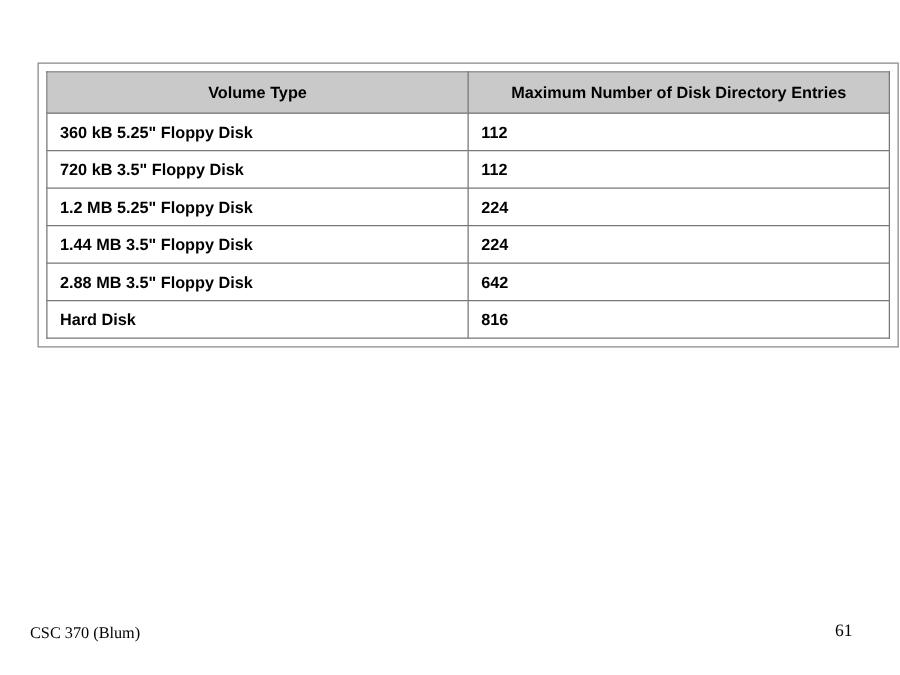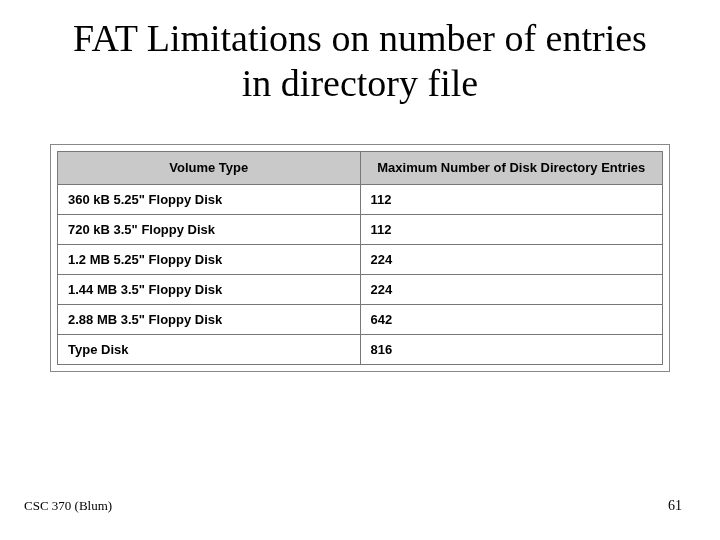--- a/index.html
+++ b/index.html
@@ -12,21 +12,21 @@
   }
   .title {
     font-size: 38px;
     text-align: center;
     font-weight: normal;
     line-height: 1.18;
     padding: 4px 40px 0 40px;
   }
   .table-wrap {
     margin: 38px auto 0 auto;
-    width: 620px;
+    width: 689px;
     border: 1px solid #888;
     padding: 6px 6px 6px 6px;
     background: #fff;
   }
   table {
     border-collapse: collapse;
     width: 100%;
     font-family: Verdana, Geneva, sans-serif;
     font-size: 13px;
   }
@@ -58,21 +58,20 @@
     right: 38px;
     bottom: 26px;
     font-size: 14px;
   }
 </style>
 </head>
 <body>
 
 <div class="slide">
 
-  <h1 class="title">FAT Limitations on number of entries in directory file</h1>
 
   <div class="table-wrap">
     <table>
       <colgroup>
           <col class="c1">
           <col class="c2">
         </colgroup>
       <thead>
         <tr>
           <th>Volume Type</th>
@@ -94,21 +93,21 @@
         </tr>
         <tr>
           <td class="vol">1.44 MB 3.5" Floppy Disk</td>
           <td class="num">224</td>
         </tr>
         <tr>
           <td class="vol">2.88 MB 3.5" Floppy Disk</td>
           <td class="num">642</td>
         </tr>
         <tr>
-          <td class="vol">Type Disk</td>
+          <td class="vol">Hard Disk</td>
           <td class="num">816</td>
         </tr>
       </tbody>
     </table>
   </div>
 
   <div class="footer-left">CSC 370 (Blum)</div>
   <div class="footer-right">61</div>
 
 </div>

